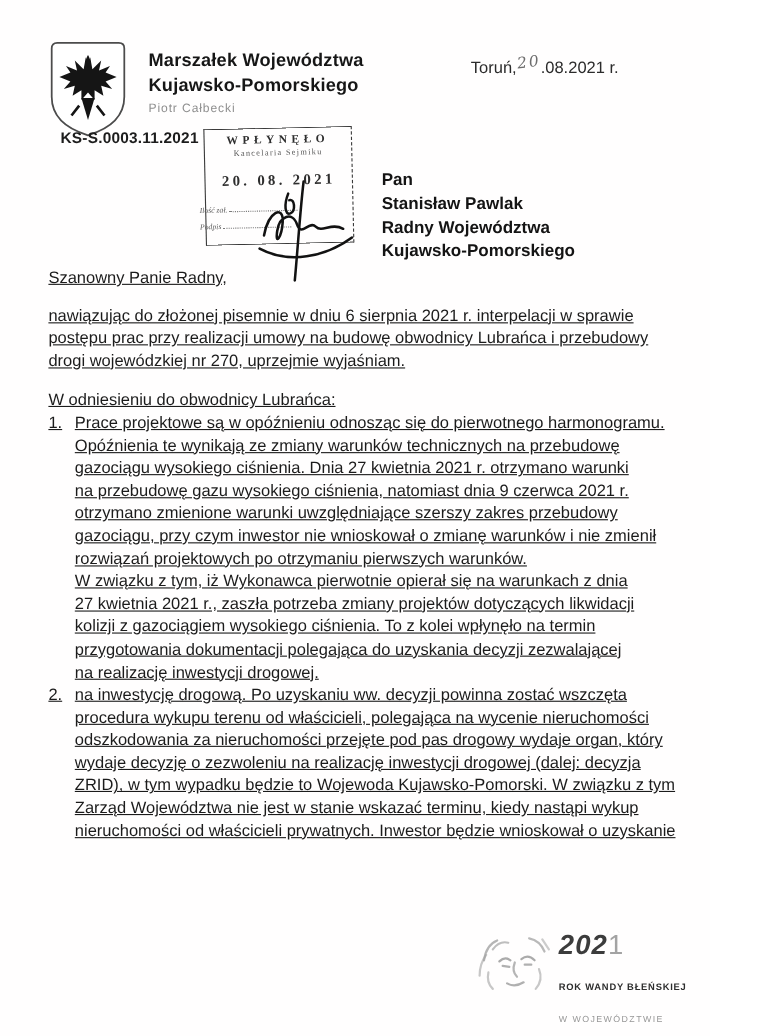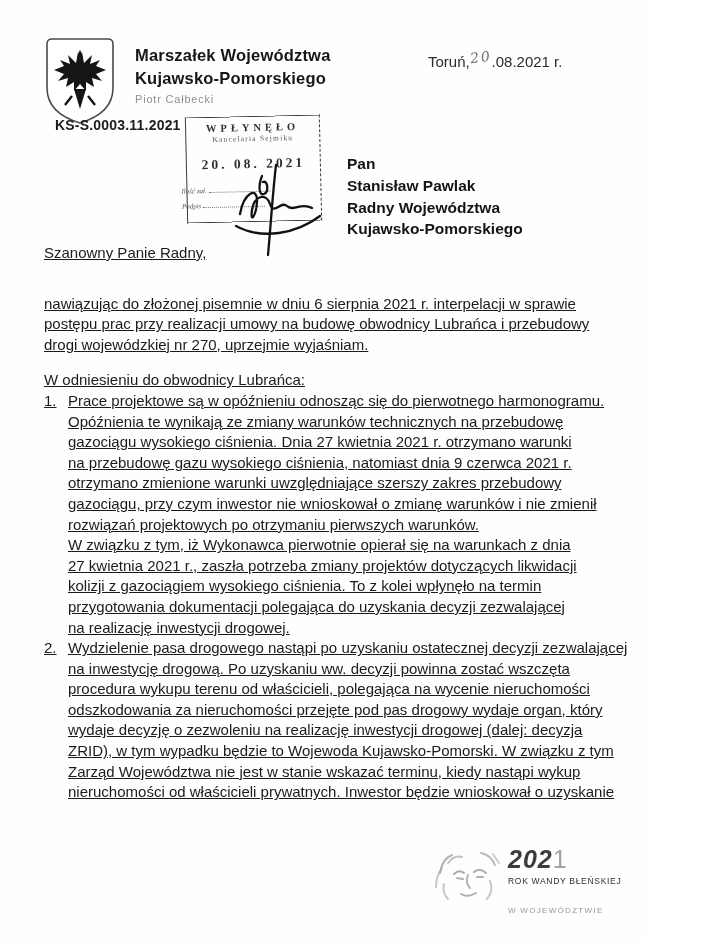--- a/index.html
+++ b/index.html
@@ -31,32 +31,32 @@
   .stamp-field{position:absolute;left:-6px;font-size:7px;font-style:italic;color:#5a5a5a;white-space:nowrap;}
   .stamp-field .dots{display:inline-block;width:62px;height:6px;border-bottom:1px dotted #7a7a7a;margin-left:2px;}
   .field-att{top:68px;}
   .field-sig{top:83px;}
   .signature{position:absolute;left:224px;top:160px;width:104px;height:98px;}
   
   .recipient{position:absolute;left:347px;top:153px;font-weight:700;font-size:15.5px;line-height:21.8px;color:#141414;}
   
   .body{position:absolute;left:44px;top:243px;width:646px;font-size:15px;line-height:20.6px;color:#1b1b1b;text-decoration:underline;}
   .body .line{white-space:nowrap;}
-  .intro{margin-top:30px;}
+  .intro{margin-top:14px;}
   .heading{margin-top:15px;white-space:nowrap;}
   .item{display:flex;align-items:flex-start;}
   .item-num{flex:0 0 24px;width:24px;}
   .item-lines{flex:1;}
   
   .portrait{position:absolute;left:433px;top:847px;width:70px;height:58px;}
   .footer-text{position:absolute;left:508px;top:847px;}
   .year{font-size:25px;line-height:25px;font-weight:700;letter-spacing:1px;}
   .year .dark{color:#3c3c3c;font-style:italic;}
   .year .light{color:#a3a3a3;font-weight:400;}
-  .camp1{font-size:8.5px;font-weight:400;color:#2e2e2e;letter-spacing:.7px;margin-top:4px;white-space:nowrap;}
+  .camp1{font-size:8.5px;font-weight:700;color:#2e2e2e;letter-spacing:.7px;margin-top:20px;white-space:nowrap;}
   .camp2{font-size:8px;color:#979797;letter-spacing:1.3px;margin-top:20px;white-space:nowrap;}
 </style>
 </head>
 <body>
 
 <div class="page">
 
   <svg class="coat" viewBox="0 0 72 90">
     <path d="M8,3 L64,3 Q69,3 69,8 L69,52 Q69,77 36,87 Q3,77 3,52 L3,8 Q3,3 8,3 Z" fill="#ffffff" stroke="#4c4c4c" stroke-width="1.6"></path>
     <path fill="#151515" d="M36,14 C33,19 33,23 36,27 C39,23 39,19 36,14 Z"></path>
@@ -124,21 +124,20 @@
         <div class="line">27 kwietnia 2021 r., zaszła potrzeba zmiany projektów dotyczących likwidacji</div>
         <div class="line">kolizji z gazociągiem wysokiego ciśnienia. To z kolei wpłynęło na termin</div>
         <div class="line">przygotowania dokumentacji polegająca do uzyskania decyzji zezwalającej</div>
         <div class="line">na realizację inwestycji drogowej.</div>
       </div>
     </div>
 
     <div class="item">
       <div class="item-num">2.</div>
       <div class="item-lines">
-        <div class="line">Wydzielenie pasa drogowego nastąpi po uzyskaniu ostatecznej decyzji zezwalającej</div>
         <div class="line">na inwestycję drogową. Po uzyskaniu ww. decyzji powinna zostać wszczęta</div>
         <div class="line">procedura wykupu terenu od właścicieli, polegająca na wycenie nieruchomości</div>
         <div class="line">odszkodowania za nieruchomości przejęte pod pas drogowy wydaje organ, który</div>
         <div class="line">wydaje decyzję o zezwoleniu na realizację inwestycji drogowej (dalej: decyzja</div>
         <div class="line">ZRID), w tym wypadku będzie to Wojewoda Kujawsko-Pomorski. W związku z tym</div>
         <div class="line">Zarząd Województwa nie jest w stanie wskazać terminu, kiedy nastąpi wykup</div>
         <div class="line">nieruchomości od właścicieli prywatnych. Inwestor będzie wnioskował o uzyskanie</div>
       </div>
     </div>
   </div>

